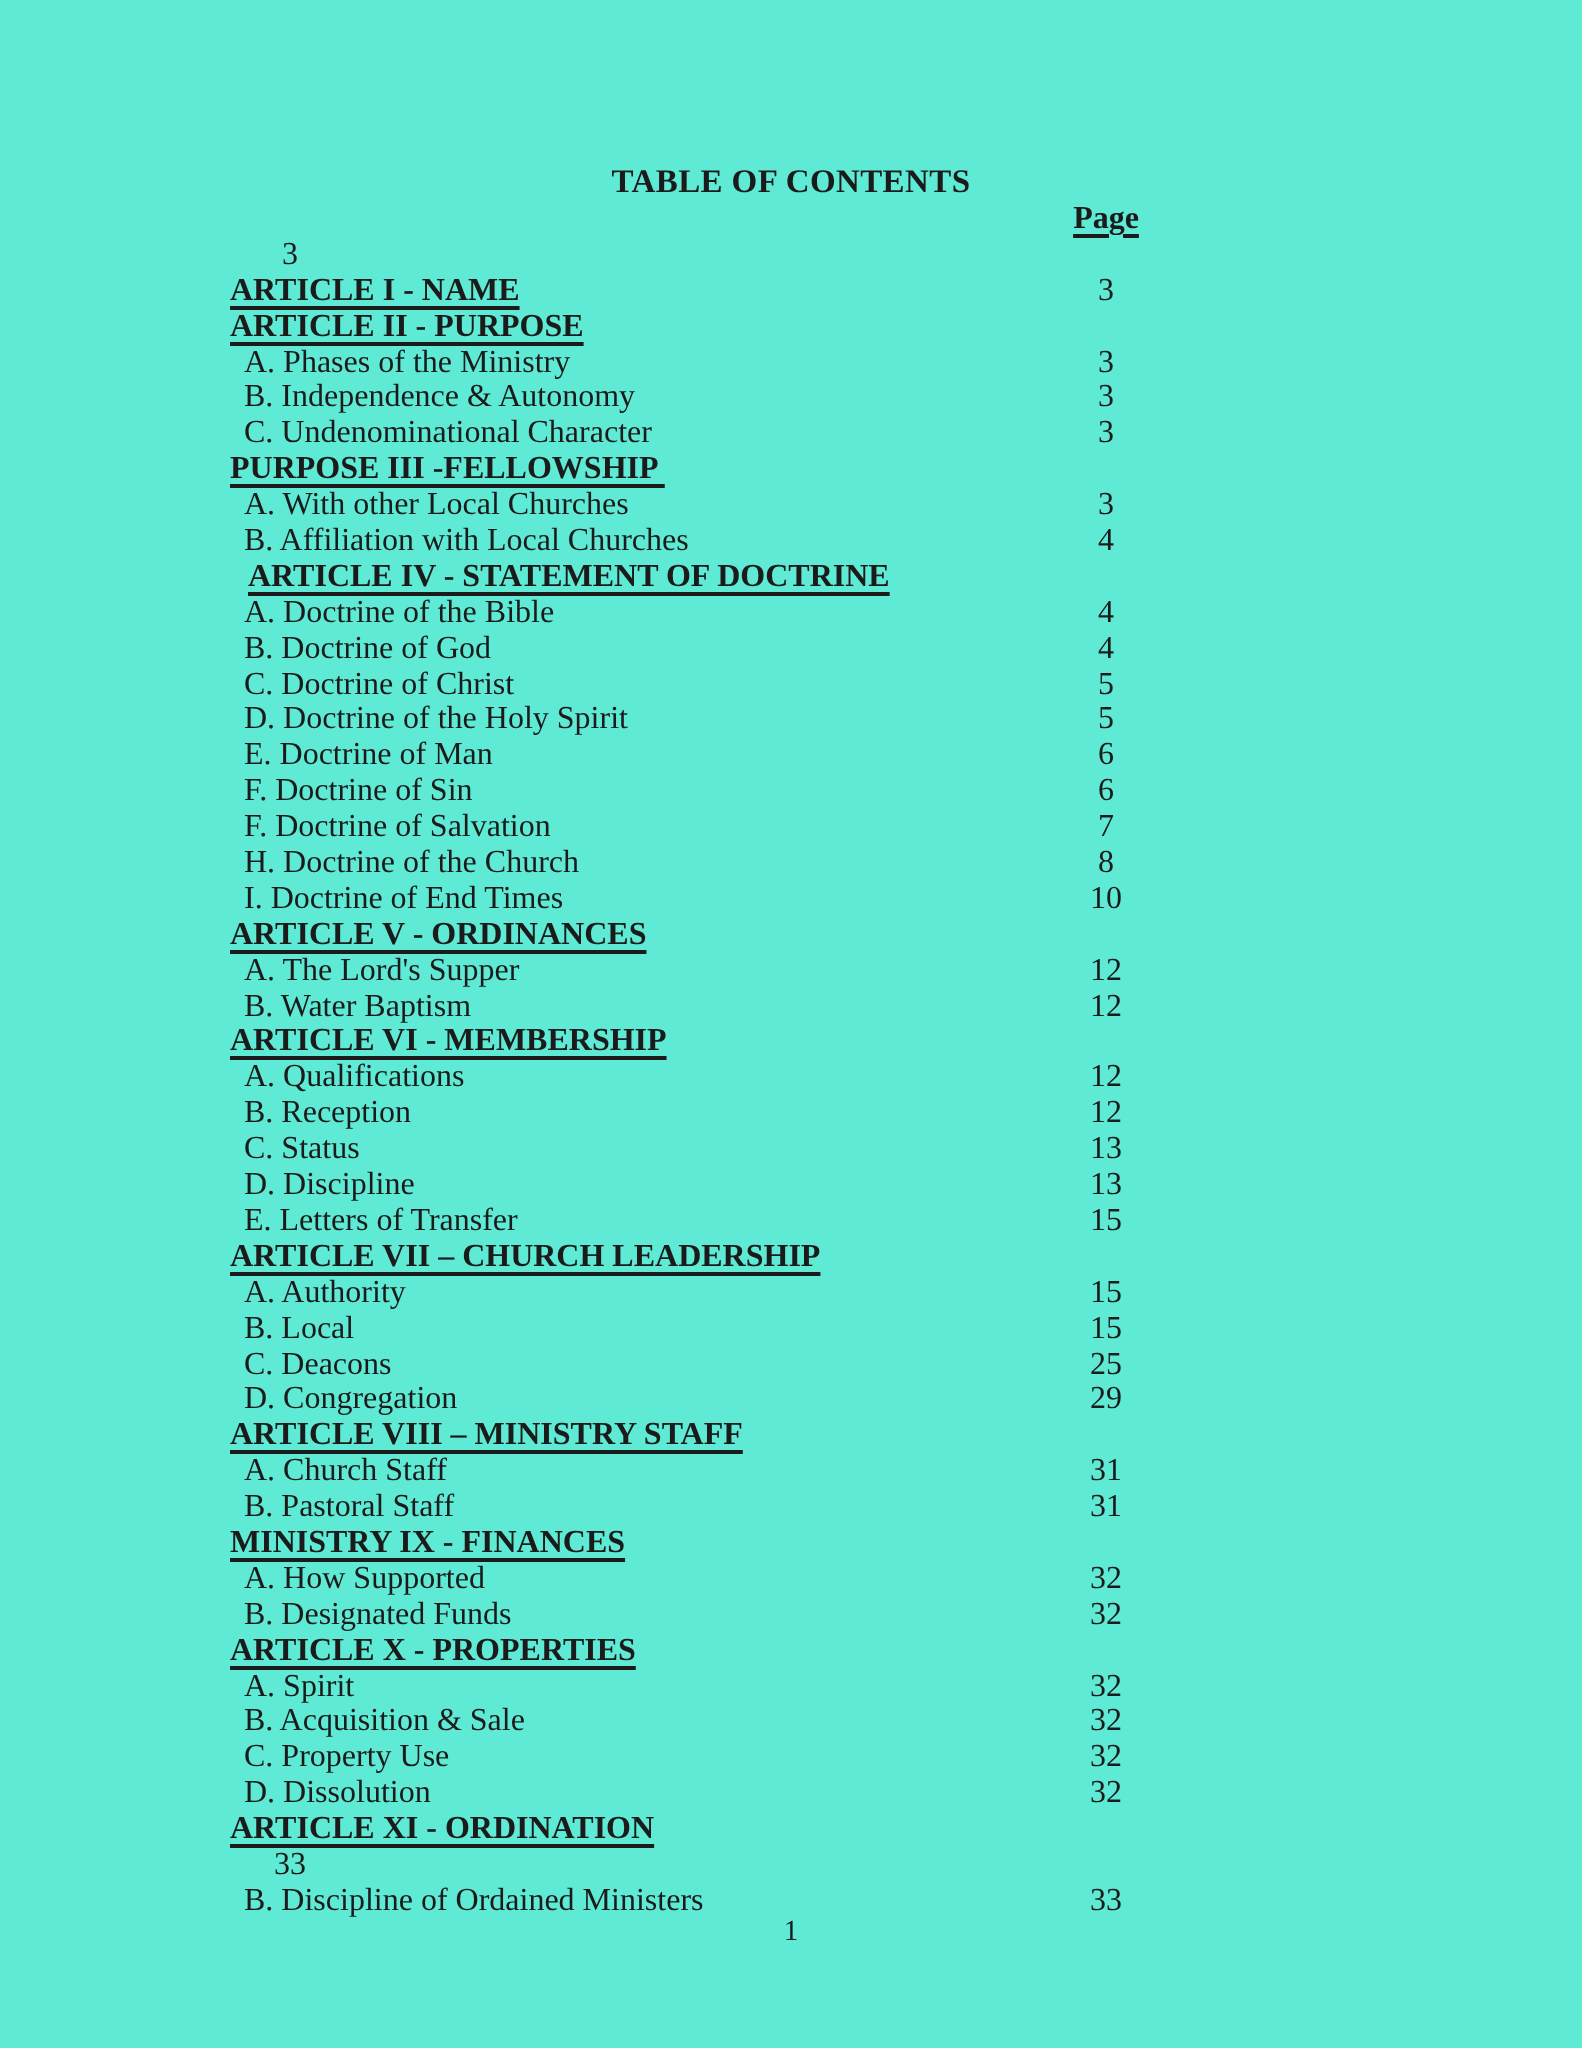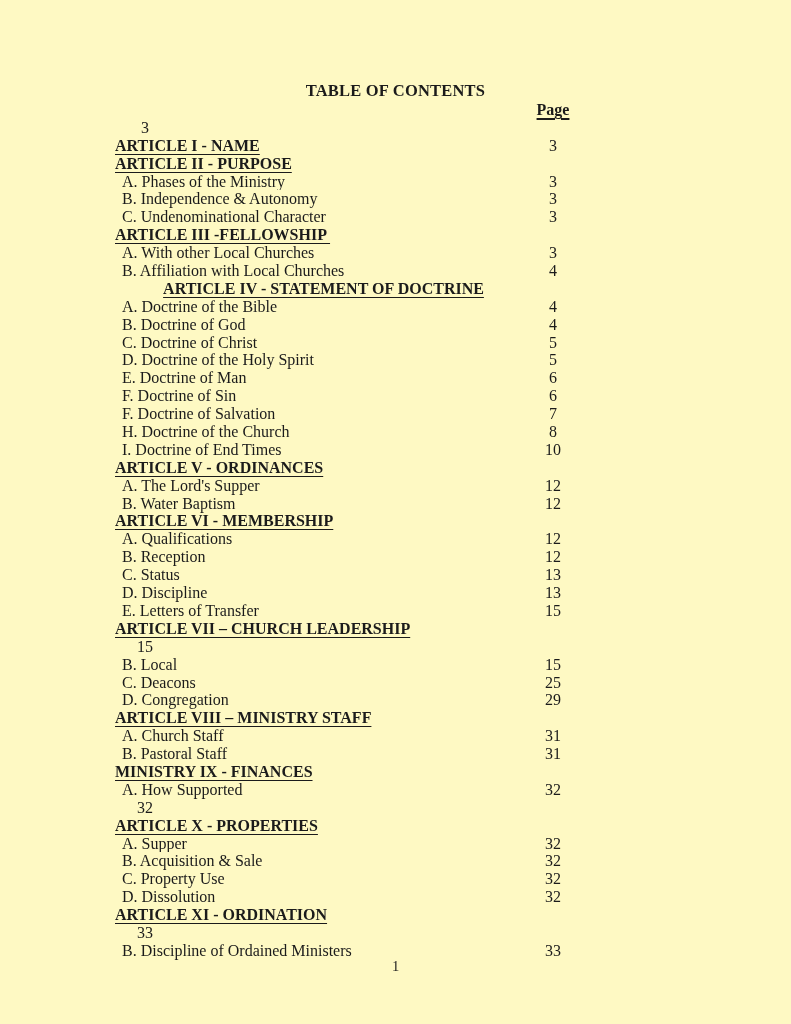--- a/index.html
+++ b/index.html
@@ -4,21 +4,21 @@
 <style>
   html, body {
     margin: 0;
     padding: 0;
     background: #ffffff;
   }
   .page {
     position: relative;
     width: 791px;
     height: 1024px;
-    background: #fef9c3;
+    background: #5eead4;
     font-family: "Liberation Serif", "DejaVu Serif", serif;
     color: #1b1b1b;
     overflow: hidden;
   }
   .doc-title {
     position: absolute;
     top: 81px;
     left: 0;
     width: 100%;
     text-align: center;
@@ -50,21 +50,21 @@
     text-align: center;
     white-space: pre;
   }
   .row.article .label {
     font-weight: bold;
     text-decoration: underline;
     text-decoration-thickness: 1.6px;
     text-underline-offset: 2.5px;
   }
   .row.indent-1 .label { padding-left: 7px; }
-  .row.indent-2 .label { padding-left: 9px; text-align: center; }
+  .row.indent-2 .label { padding-left: 9px; }
   .page-header-row .pagecol {
     font-weight: bold;
     text-decoration: underline;
     text-decoration-thickness: 1.6px;
     text-underline-offset: 2.5px;
   }
   .footer-pagenum {
     position: absolute;
     top: 958px;
     left: 0;
@@ -105,21 +105,21 @@
   </div>
         <div class="row sub indent-1">
     <span class="label">B. Independence &amp; Autonomy</span>
     <span class="pagecol">3</span>
   </div>
         <div class="row sub indent-1">
     <span class="label">C. Undenominational Character</span>
     <span class="pagecol">3</span>
   </div>
         <div class="row article">
-    <span class="label">ARTICLE III -FELLOWSHIP </span>
+    <span class="label">PURPOSE III -FELLOWSHIP </span>
     <span class="pagecol"></span>
   </div>
         <div class="row sub indent-1">
     <span class="label">A. With other Local Churches</span>
     <span class="pagecol">3</span>
   </div>
         <div class="row sub indent-1">
     <span class="label">B. Affiliation with Local Churches</span>
     <span class="pagecol">4</span>
   </div>
@@ -197,20 +197,21 @@
   </div>
         <div class="row sub indent-1">
     <span class="label">E. Letters of Transfer</span>
     <span class="pagecol">15</span>
   </div>
         <div class="row article">
     <span class="label">ARTICLE VII – CHURCH LEADERSHIP</span>
     <span class="pagecol"></span>
   </div>
         <div class="row sub indent-1">
+    <span class="label">A. Authority</span>
     <span class="pagecol">15</span>
   </div>
         <div class="row sub indent-1">
     <span class="label">B. Local</span>
     <span class="pagecol">15</span>
   </div>
         <div class="row sub indent-1">
     <span class="label">C. Deacons</span>
     <span class="pagecol">25</span>
   </div>
@@ -232,28 +233,29 @@
   </div>
         <div class="row article">
     <span class="label">MINISTRY IX - FINANCES</span>
     <span class="pagecol"></span>
   </div>
         <div class="row sub indent-1">
     <span class="label">A. How Supported</span>
     <span class="pagecol">32</span>
   </div>
         <div class="row sub indent-1">
+    <span class="label">B. Designated Funds</span>
     <span class="pagecol">32</span>
   </div>
         <div class="row article">
     <span class="label">ARTICLE X - PROPERTIES</span>
     <span class="pagecol"></span>
   </div>
         <div class="row sub indent-1">
-    <span class="label">A. Supper</span>
+    <span class="label">A. Spirit</span>
     <span class="pagecol">32</span>
   </div>
         <div class="row sub indent-1">
     <span class="label">B. Acquisition &amp; Sale</span>
     <span class="pagecol">32</span>
   </div>
         <div class="row sub indent-1">
     <span class="label">C. Property Use</span>
     <span class="pagecol">32</span>
   </div>

